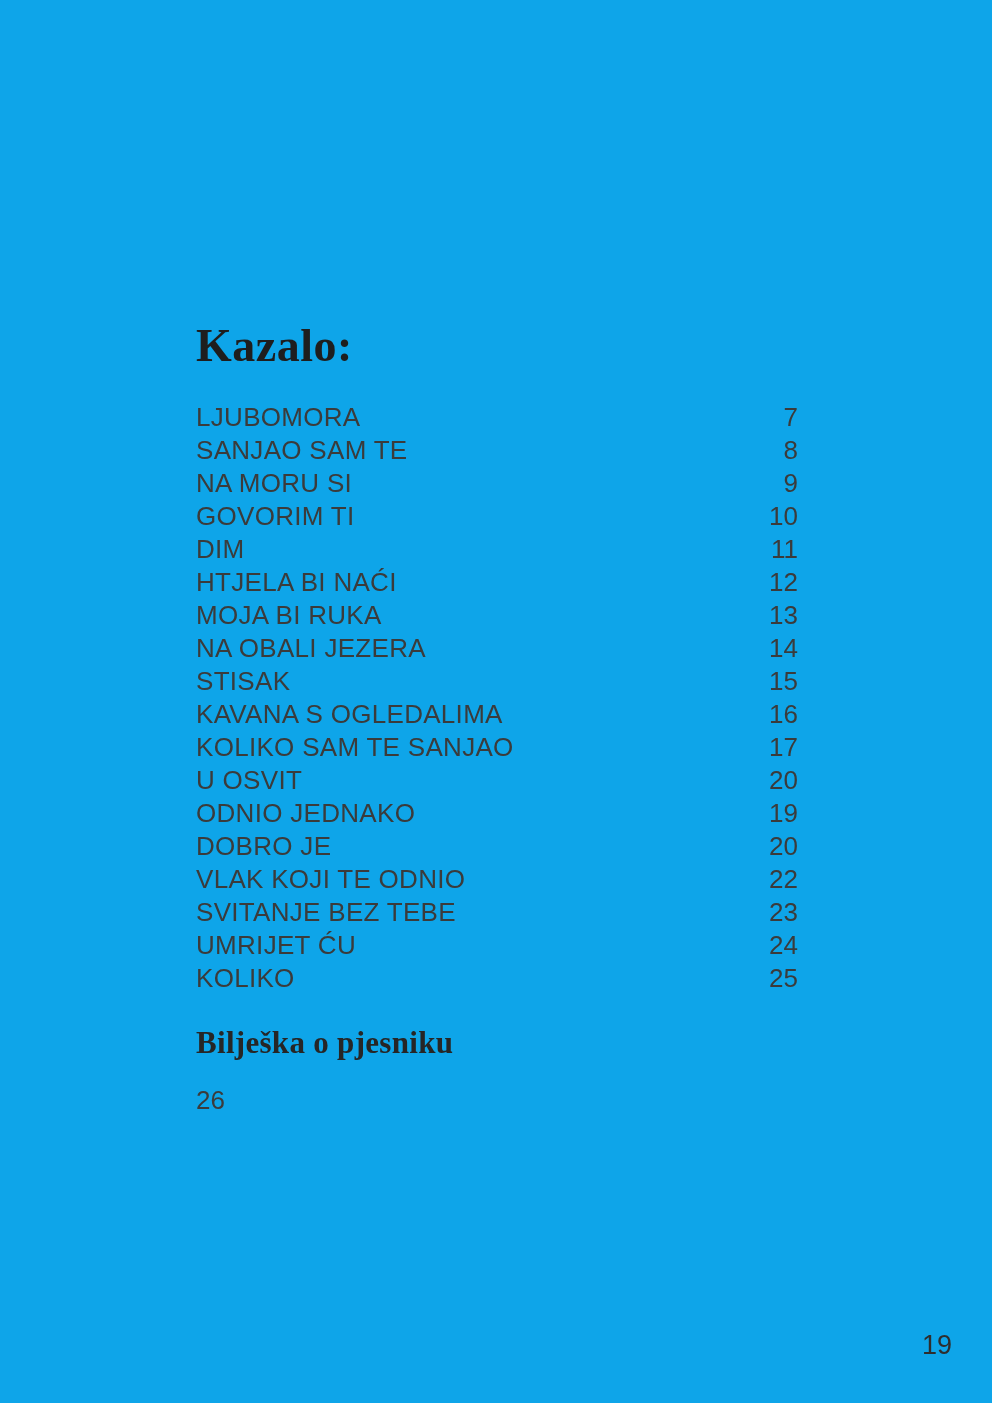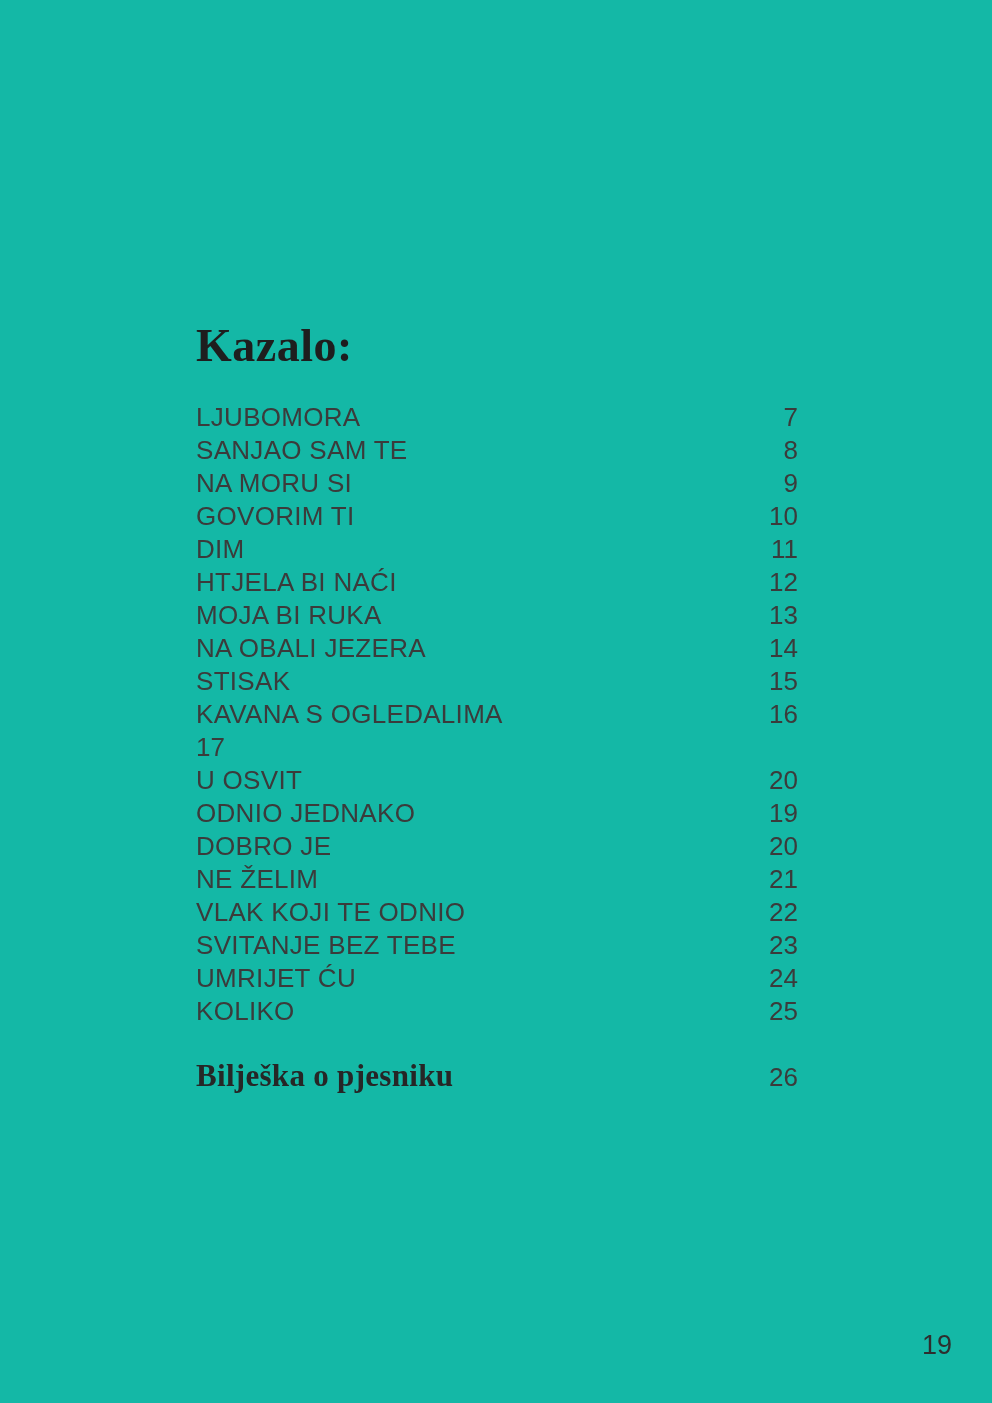--- a/index.html
+++ b/index.html
@@ -4,21 +4,21 @@
 <style>
   html, body {
     margin: 0;
     padding: 0;
     background: #ffffff;
   }
   .page {
     position: relative;
     width: 992px;
     height: 1403px;
-    background: #14b8a6;
+    background: #0ea5e9;
     overflow: hidden;
     font-family: "Liberation Sans", sans-serif;
   }
   .content {
     position: absolute;
     left: 196px;
     top: 320px;
     width: 602px;
   }
   .title {
@@ -43,31 +43,33 @@
     letter-spacing: 0.3px;
   }
   .toc-page {
     color: #3b3b3b;
   }
   .note-row {
     display: flex;
     justify-content: space-between;
     align-items: baseline;
     margin-top: 30px;
+    flex-direction: column;
   }
   .note-label {
     font-family: "Liberation Serif", serif;
     font-weight: 700;
     font-size: 31px;
     color: #262626;
     letter-spacing: 0.3px;
   }
   .note-page {
     font-size: 26px;
     color: #3b3b3b;
+    margin-top: 24px;
   }
   .page-number {
     position: absolute;
     top: 1330px;
     right: 40px;
     font-size: 27px;
     color: #2e2e2e;
   }
 </style>
 </head>
@@ -123,42 +125,39 @@
           <span class="toc-label">STISAK</span>
           <span class="toc-page">15</span>
         </div>
 
         <div class="toc-row">
           <span class="toc-label">KAVANA S OGLEDALIMA</span>
           <span class="toc-page">16</span>
         </div>
 
         <div class="toc-row">
+          <span class="toc-label">KOLIKO SAM TE SANJAO</span>
           <span class="toc-page">17</span>
         </div>
 
         <div class="toc-row">
           <span class="toc-label">U OSVIT</span>
           <span class="toc-page">20</span>
         </div>
 
         <div class="toc-row">
           <span class="toc-label">ODNIO JEDNAKO</span>
           <span class="toc-page">19</span>
         </div>
 
         <div class="toc-row">
           <span class="toc-label">DOBRO JE</span>
           <span class="toc-page">20</span>
         </div>
 
-        <div class="toc-row">
-          <span class="toc-label">NE ŽELIM</span>
-          <span class="toc-page">21</span>
-        </div>
 
         <div class="toc-row">
           <span class="toc-label">VLAK KOJI TE ODNIO</span>
           <span class="toc-page">22</span>
         </div>
 
         <div class="toc-row">
           <span class="toc-label">SVITANJE BEZ TEBE</span>
           <span class="toc-page">23</span>
         </div>

